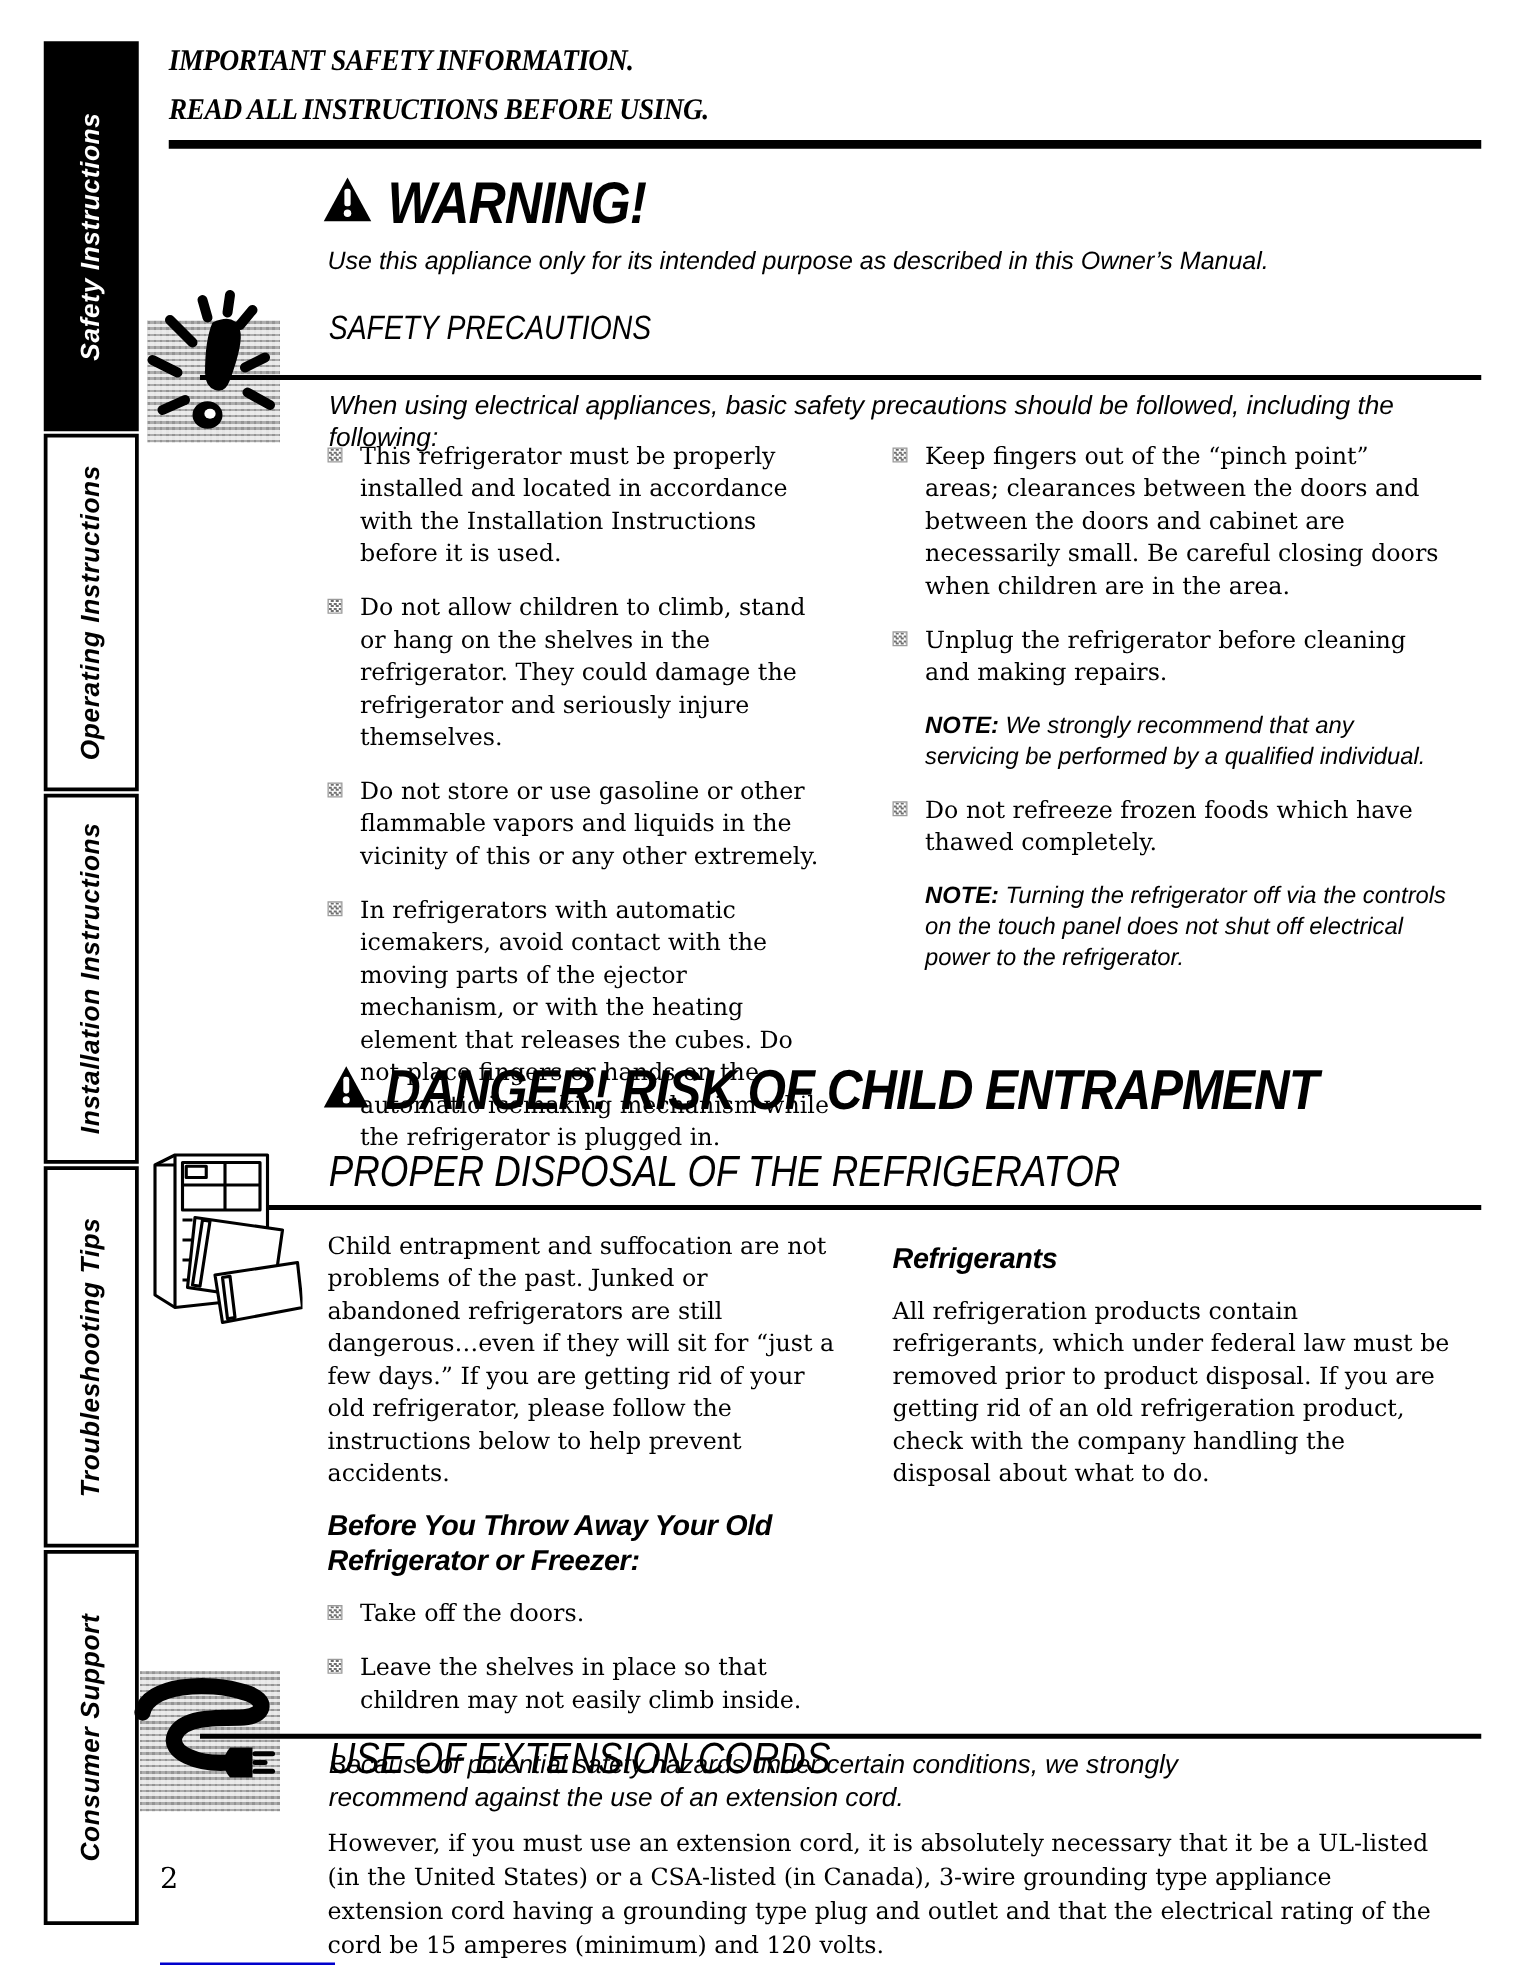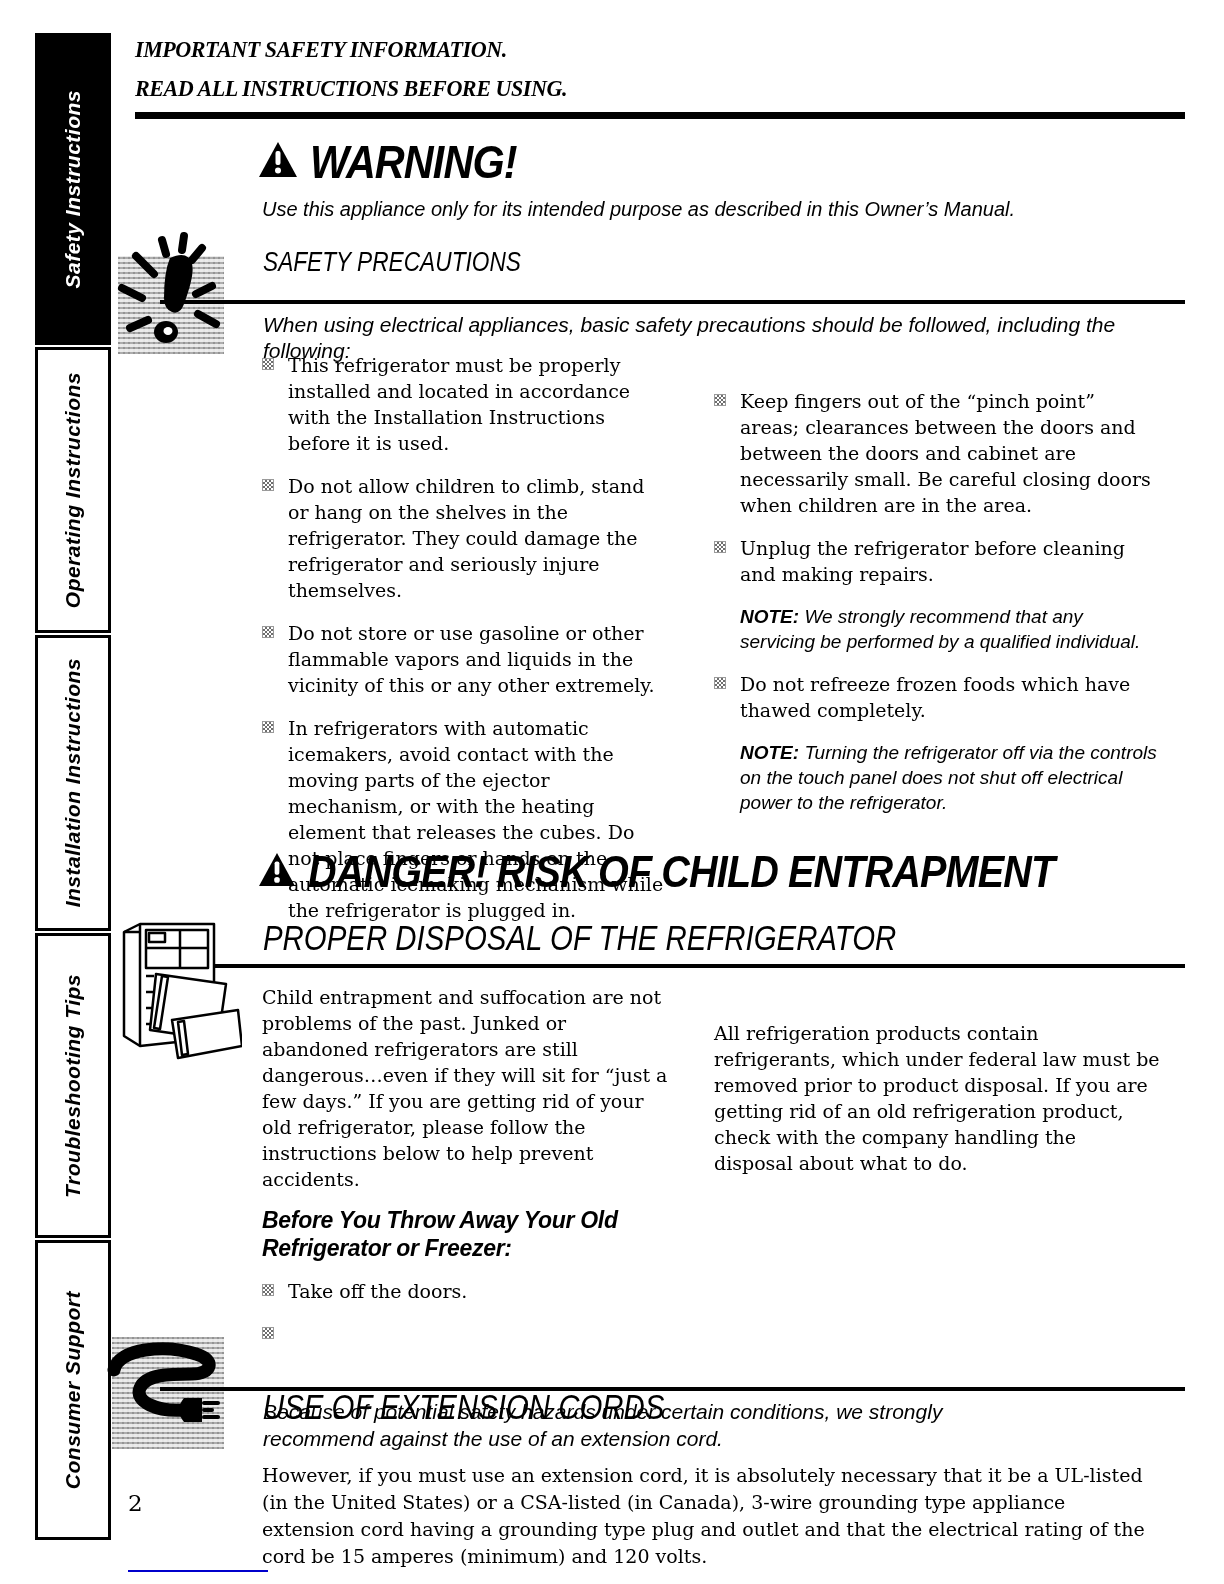--- a/index.html
+++ b/index.html
@@ -45,21 +45,21 @@
   .warn-body { position:absolute; left:262px; top:196px; width:760px; }
   .prec-intro { position:absolute; left:263px; top:312px; width:900px; font-size:21px; }
   .cord-intro { position:absolute; left:263px; top:1398px; width:720px; font-size:21px; line-height:27px; }
 
   
   .serif { font-size:19px; line-height:26px; }
   .cols { position:absolute; display:flex; }
   .cols-prec { left:262px; top:352px; }
   .cols-disp { left:262px; top:984px; }
   .col1 { width:408px; margin-right:44px; }
-  .col2 { width:446px;margin-top:36px; }
+  .col2 { width:446px; }
   ul.blist { list-style:none; }
   ul.blist li { position:relative; padding-left:26px; margin-bottom:17px; }
   .bullet-sq { position:absolute; left:0; top:6px; width:12px; height:12px;
     background:repeating-conic-gradient(#6e6e6e 0% 25%, #ffffff 25% 50%); background-size:4px 4px; border:1px solid #9a9a9a; }
   .note { margin:0 0 17px 26px; font-family:"Liberation Sans", sans-serif; font-style:italic; font-size:19px; line-height:25px; }
   .note b { font-weight:bold; }
   .sub-head { font-family:"Liberation Sans", sans-serif; font-style:italic; font-weight:bold; font-size:23px; line-height:28px; margin:8px 0 16px; letter-spacing:-.3px; }
   .disp-para { margin-bottom:14px; }
 
   .final-para { position:absolute; left:262px; top:1462px; width:892px; font-size:19px; line-height:27px; }
@@ -194,24 +194,25 @@
     <span class="sx">PROPER DISPOSAL OF THE REFRIGERATOR</span>
   </div>
   <div class="rule rule-disp"></div>
 
   <div class="cols cols-disp serif">
     <div class="col1">
       <p class="disp-para">Child entrapment and suffocation are not problems of the past. Junked or abandoned refrigerators are still dangerous…even if they will sit for “just a few days.” If you are getting rid of your old refrigerator, please follow the instructions below to help prevent accidents.</p>
       <h3 class="sub-head">Before You Throw Away Your Old Refrigerator or Freezer:</h3>
       <ul class="blist">
         <li><span class="bullet-sq"></span><span>Take off the doors.</span></li>
-        <li><span class="bullet-sq"></span></li>
+        <li><span class="bullet-sq"></span><span>Leave the shelves in place so that children may not easily climb inside.</span></li>
       </ul>
     </div>
     <div class="col2">
+      <h3 class="sub-head">Refrigerants</h3>
       <p>All refrigeration products contain refrigerants, which under federal law must be removed prior to product disposal. If you are getting rid of an old refrigeration product, check with the company handling the disposal about what to do.</p>
     </div>
   </div>
 
   <div class="checker ic-cord-box"></div>
   <div class="ic-cord-svg">
     <svg width="130" height="120" viewBox="0 0 130 120">
       <path d="M14 30 C18 8 66 4 96 14 C116 20 112 34 92 34 C70 34 46 34 40 48 C34 62 58 72 84 70" fill="none" stroke="#000" stroke-width="13" stroke-linecap="round"></path>
       <path d="M84 58 L102 58 L102 82 L84 82 Q74 70 84 58 Z" fill="#000"></path>
       <g stroke="#000" stroke-width="4" stroke-linecap="round">

